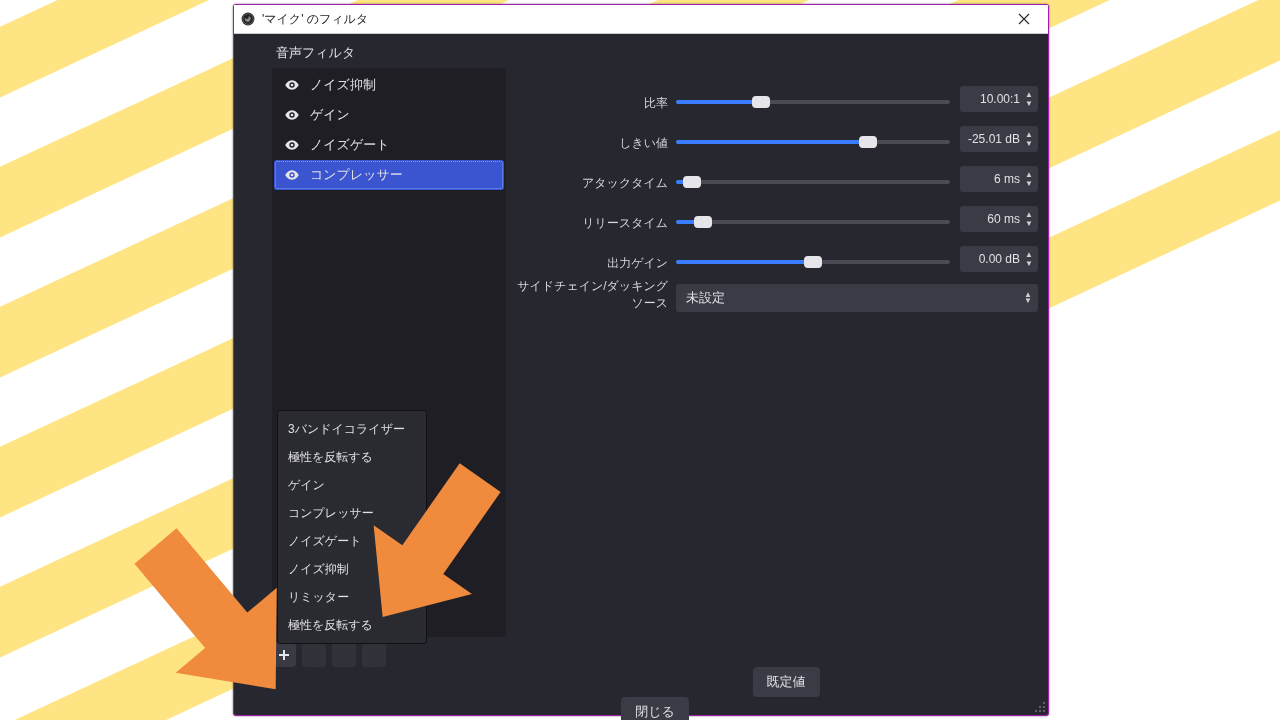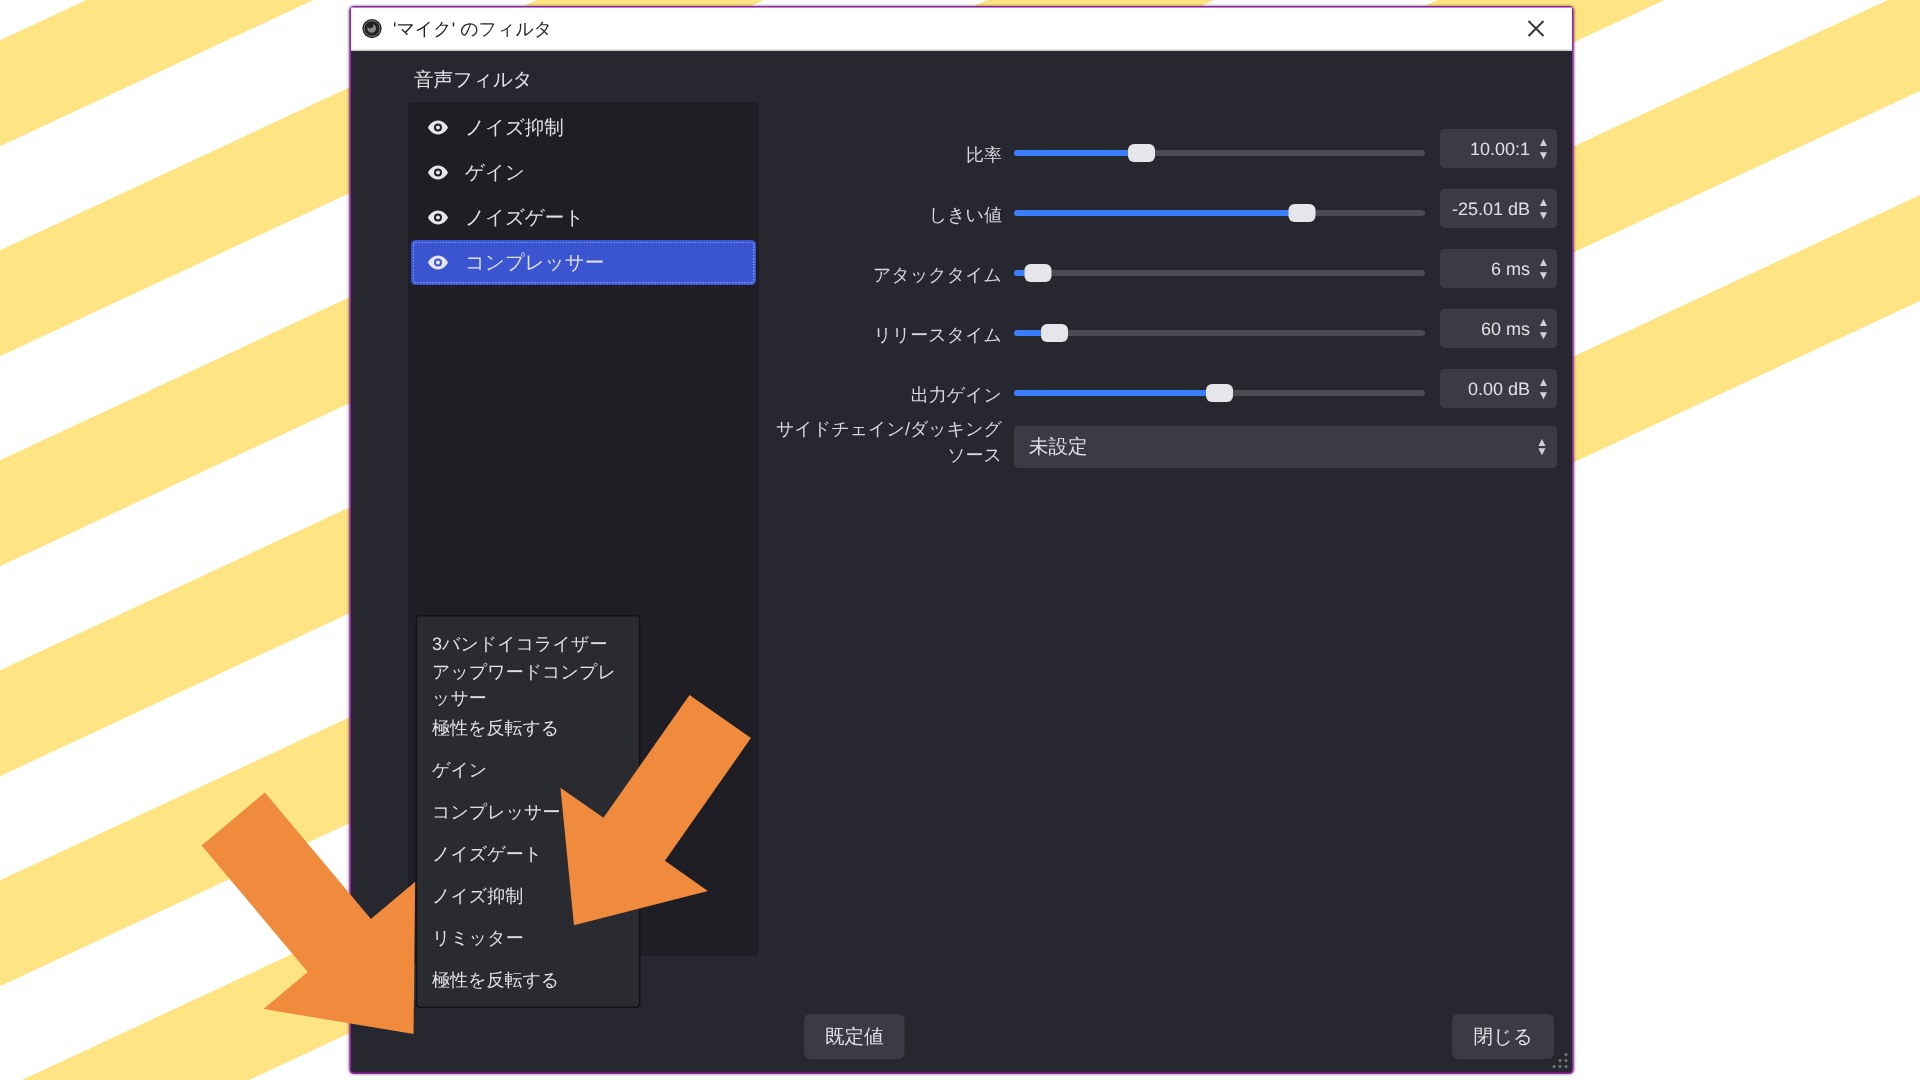--- a/index.html
+++ b/index.html
@@ -232,20 +232,21 @@
 }
 .select .chevrons {
   display: flex; flex-direction: column; line-height: 6px; font-size: 8px; color:#cfcfd6;
 }
 
 .footer {
   height: 48px;
   display: flex;
   align-items: center;
   padding: 0 12px;
+  flex-direction: column;
 }
 .btn {
   background: #3b3b45;
   border-radius: 4px;
   padding: 6px 14px;
   cursor: pointer;
 }
 .footer .spacer { flex: 1; }
 .footer .defaults-btn { margin-left: 262px; }
 
@@ -482,21 +483,20 @@
         <circle cx="10" cy="6" r="1" fill="#777"></circle>
       <circle cx="2" cy="10" r="1" fill="#777"></circle>
         <circle cx="6" cy="6" r="1" fill="#777"></circle>
         <circle cx="10" cy="2" r="1" fill="#777"></circle>
     </svg>
   </div>
 </div>
 
 <div class="context-menu">
     <div class="menu-item">3バンドイコライザー</div>
-    <div class="menu-item">アップワードコンプレッサー</div>
     <div class="menu-item">極性を反転する</div>
     <div class="menu-item">ゲイン</div>
     <div class="menu-item">コンプレッサー</div>
     <div class="menu-item">ノイズゲート</div>
     <div class="menu-item">ノイズ抑制</div>
     <div class="menu-item">リミッター</div>
     <div class="menu-item">極性を反転する</div>
   </div>
 
 <svg class="arrow" style="left:340px; top:435px; width:200px; height:200px;" viewBox="0 0 200 200">

